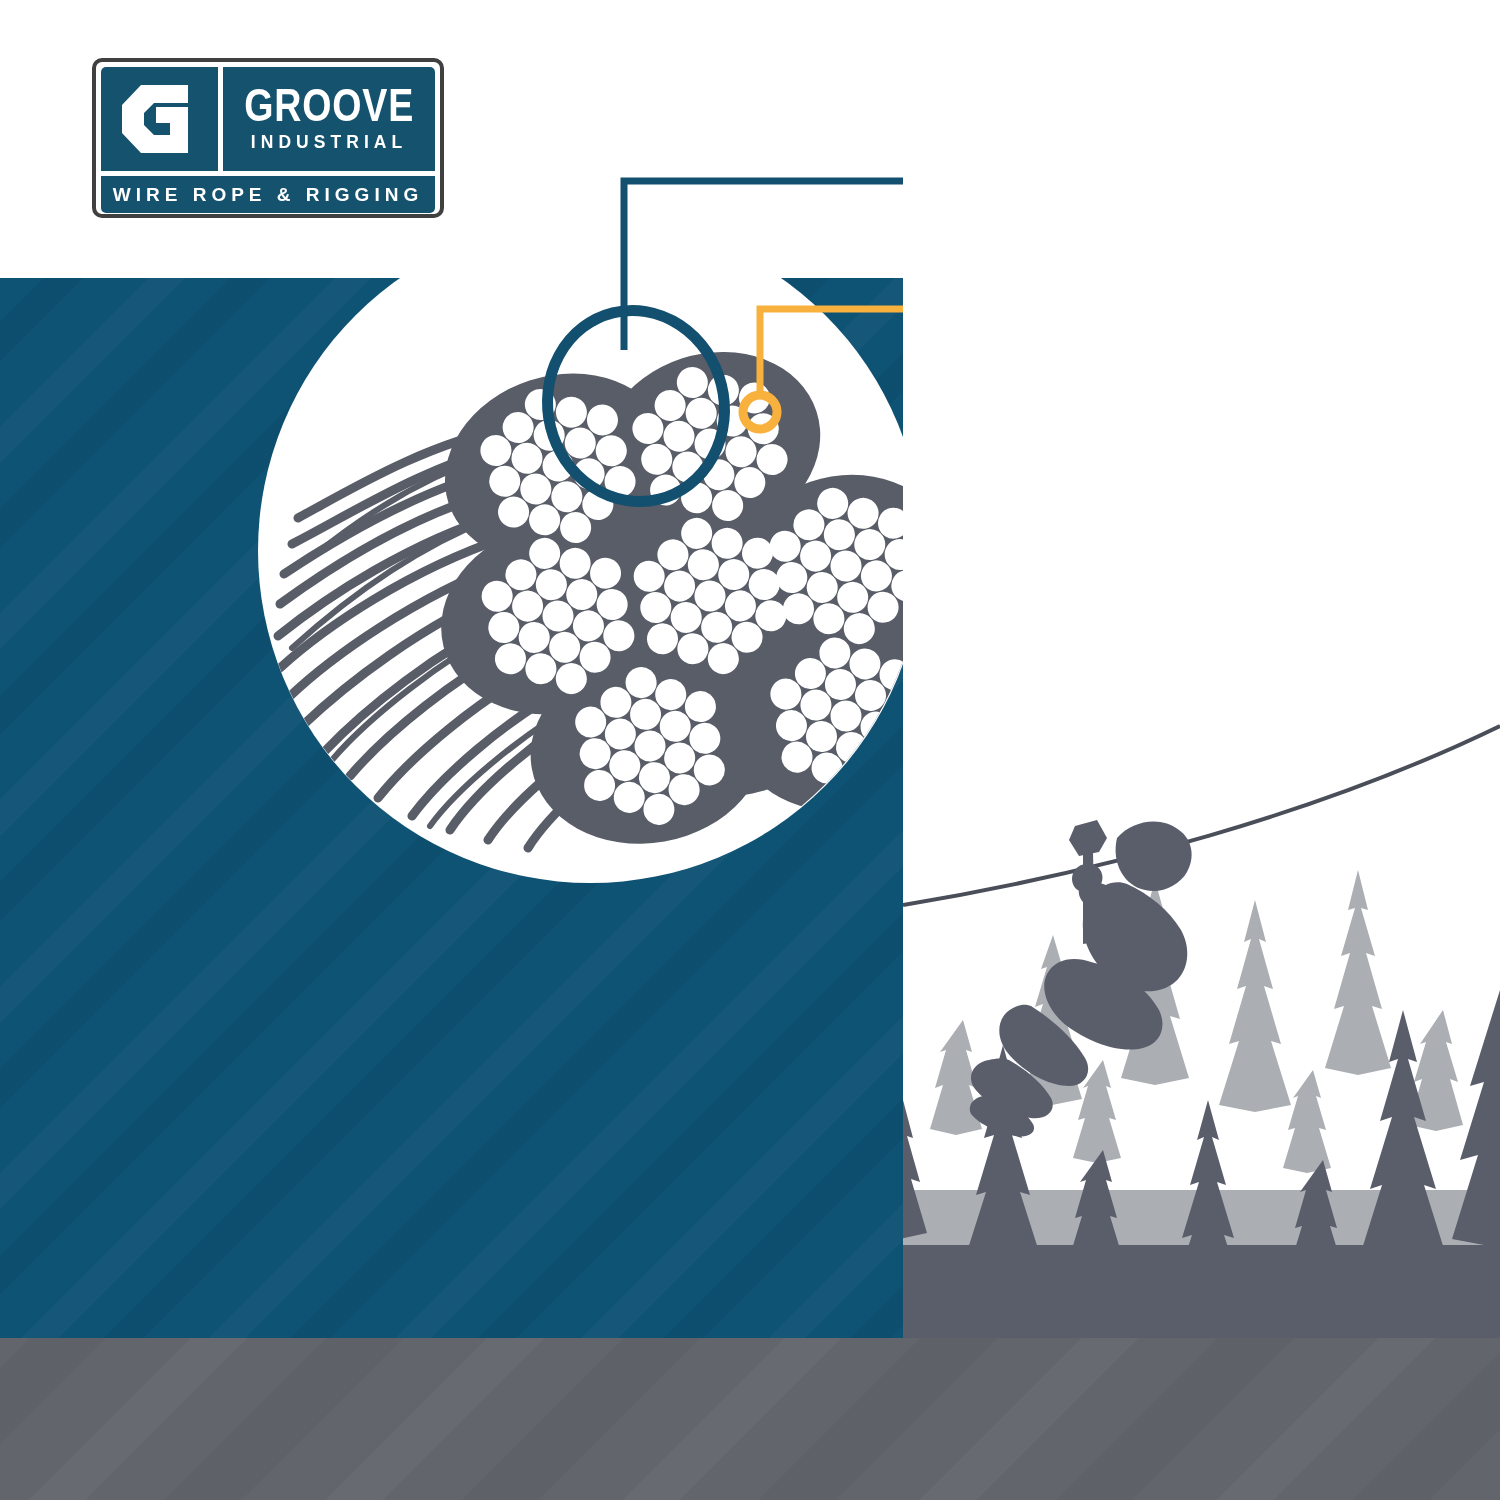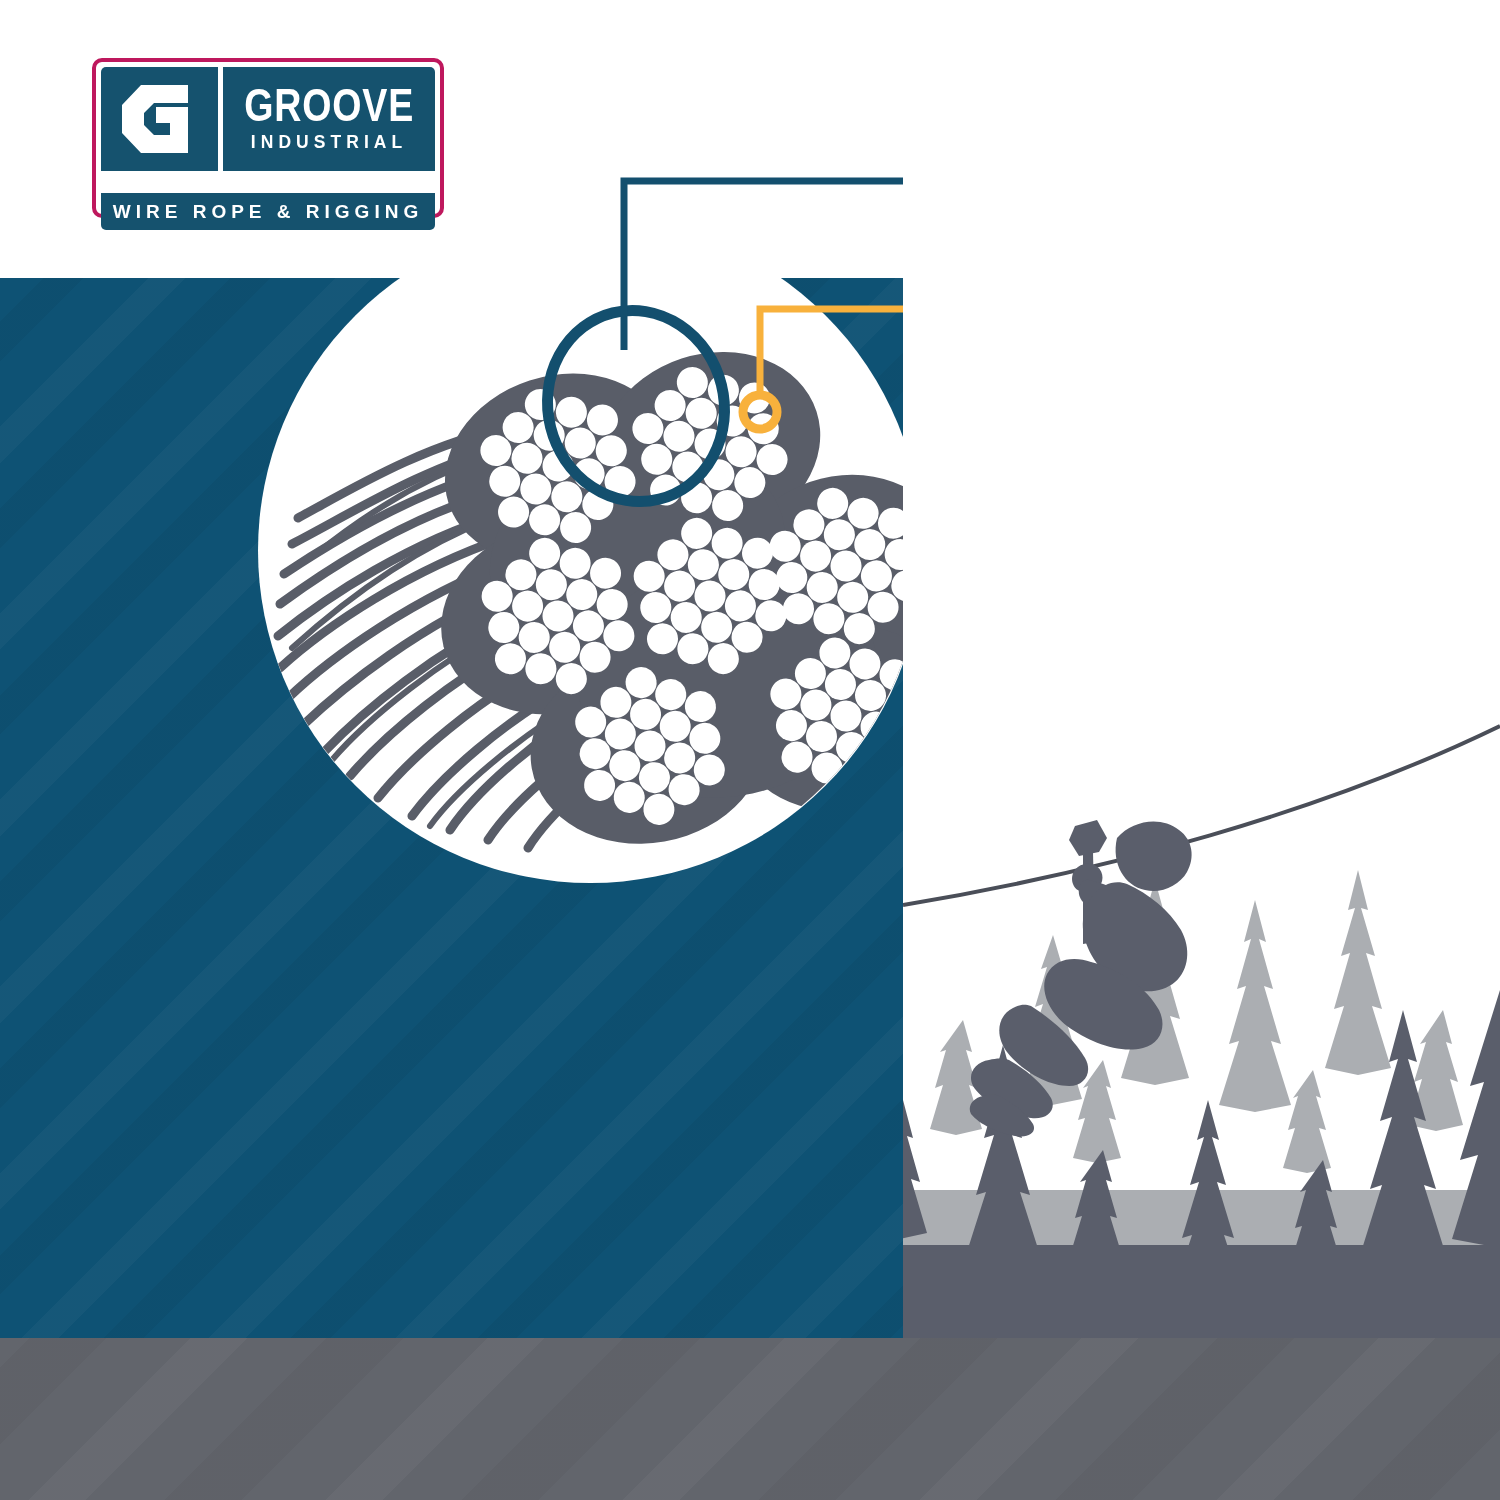--- a/index.html
+++ b/index.html
@@ -2,36 +2,36 @@
 <html><head>
 <meta charset="utf-8">
 <style>
   html,body{margin:0;padding:0;background:#fff;}
   body{width:1500px;height:1500px;overflow:hidden;
        font-family:"Liberation Sans", sans-serif;}
   .stage{position:relative;width:1500px;height:1500px;background:#ffffff;overflow:hidden;}
 
   
   .logo{position:absolute;left:92px;top:58px;width:352px;height:160px;
-        border:4px solid #be185d;border-radius:10px;background:#ffffff;
+        border:4px solid #404040;border-radius:10px;background:#ffffff;
         box-sizing:border-box;padding:5px;}
   .logo-inner{width:100%;height:100%;position:relative;}
   .logo-top{display:flex;height:104px;}
   .logo-mark{width:120px;background:#15526E;border-radius:5px 0 0 0;
              display:flex;align-items:center;justify-content:center;}
   .logo-gap{width:5px;background:#ffffff;}
   .logo-word{flex:1;background:#15526E;border-radius:0 5px 0 0;
              display:flex;flex-direction:column;align-items:center;justify-content:center;
              padding-bottom:2px;}
   .logo-word .g1{color:#ffffff;font-size:47px;font-weight:bold;line-height:.93;
                  letter-spacing:1px;transform:scaleX(.80);transform-origin:center;
                  white-space:nowrap;font-family:"Liberation Sans", sans-serif;}
   .logo-word .g2{color:#ffffff;font-size:19px;font-weight:bold;letter-spacing:5.5px;
                  margin-top:4px;transform:scaleX(.92);white-space:nowrap;}
-  .logo-bar{height:37px;background:#15526E;border-radius:0 0 5px 5px;margin-top:22px;
+  .logo-bar{height:37px;background:#15526E;border-radius:0 0 5px 5px;margin-top:5px;
             display:flex;align-items:center;justify-content:center;}
   .logo-bar span{color:#ffffff;font-size:19px;font-weight:bold;letter-spacing:5px;
                  white-space:nowrap;}
 
   
   .blue-panel{position:absolute;left:0;top:278px;width:903px;height:1060px;
               background:#0E5274;overflow:hidden;}
   .blue-panel .stripes{position:absolute;inset:-40%;
        background:repeating-linear-gradient(135deg,
             rgba(255,255,255,.030) 0px, rgba(255,255,255,.030) 26px,

